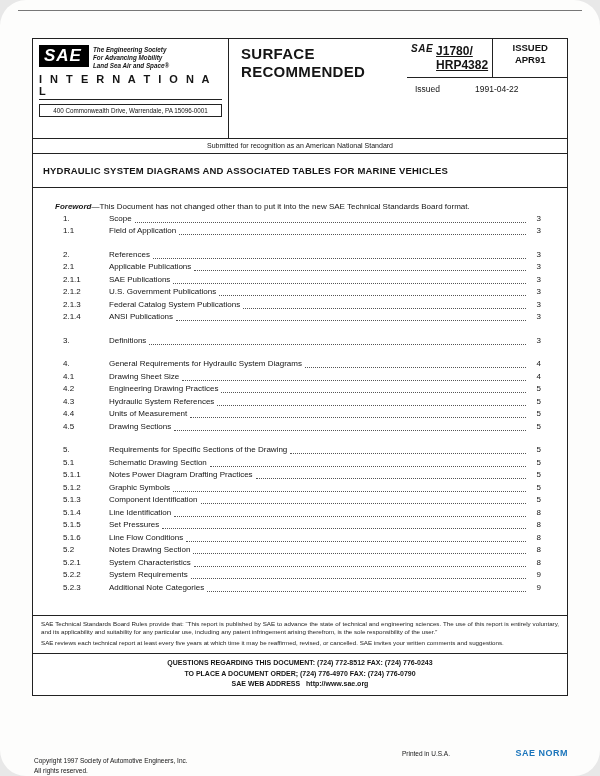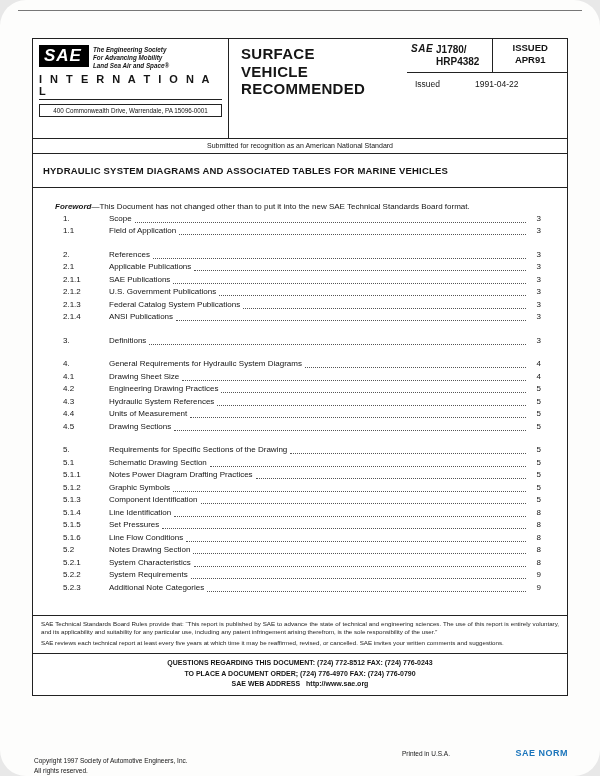--- a/index.html
+++ b/index.html
@@ -16,21 +16,21 @@
   .logo-row { display:flex; align-items:flex-start; }
   .sae-box { background:#000; color:#fff; font-weight:bold; font-style:italic; font-size:17px; padding:2px 7px 3px 5px; letter-spacing:1px; line-height:1; margin-right:4px; }
   .society { font-size:6.3px; font-style:italic; font-weight:bold; line-height:1.25; padding-top:1px; }
   .international { font-size:11px; font-weight:bold; letter-spacing:2.5px; border-bottom:1.5px solid #222; padding:2px 0 2px 0; margin-top:1px; }
   .address { font-size:6.3px; border:1px solid #222; padding:2px 3px; margin-top:4px; text-align:center; }
   .header-center { width:178px; padding:6px 4px 4px 12px; font-size:15px; font-weight:bold; line-height:1.18; letter-spacing:.3px; }
   .header-right { flex:1; display:flex; flex-direction:column; }
   .code-row { display:flex; border-bottom:1px solid #222; }
   .code-cell { width:54%; border-right:1px solid #222; padding:4px 4px; display:flex; gap:3px; }
   .mini-sae { font-weight:bold; font-style:italic; font-size:10px; letter-spacing:.5px; }
-  .code-nums { font-size:10px; font-weight:bold; line-height:1.2; padding-top:1px; }
+  .code-nums { font-size:12px; font-weight:bold; line-height:1.2; padding-top:1px;text-decoration:underline; }
   .issued-cell { flex:1; text-align:center; padding:3px 2px; font-size:9.5px; font-weight:bold; line-height:1.3; }
   .issued-row { display:flex; padding:6px 8px; font-size:8.5px; }
   .issued-row .lbl { width:60px; }
 
   .submitted { border-bottom:1px solid #222; text-align:center; font-size:7px; padding:3px 0 4px; }
 
   .doc-title { border-bottom:1px solid #222; text-align:left; font-size:9.5px; font-weight:bold; padding:11px 10px; letter-spacing:.2px; }
 
   
   .body-sec { padding:14px 22px 10px 22px; }
@@ -80,21 +80,20 @@
             <div>For Advancing Mobility</div>
             <div>Land Sea Air and Space®</div>
           </div>
         </div>
         <div class="international">I N T E R N A T I O N A L</div>
         <div class="address">400 Commonwealth Drive, Warrendale, PA 15096-0001</div>
       </div>
 
       <div class="header-center">
         <div>SURFACE</div>
-        <div>VEHICLE</div>
         <div>RECOMMENDED</div>
       </div>
 
       <div class="header-right">
         <div class="code-row">
           <div class="code-cell">
             <span class="mini-sae">SAE</span>
             <span class="code-nums">
               <div>J1780/</div>
               <div>HRP4382</div>

